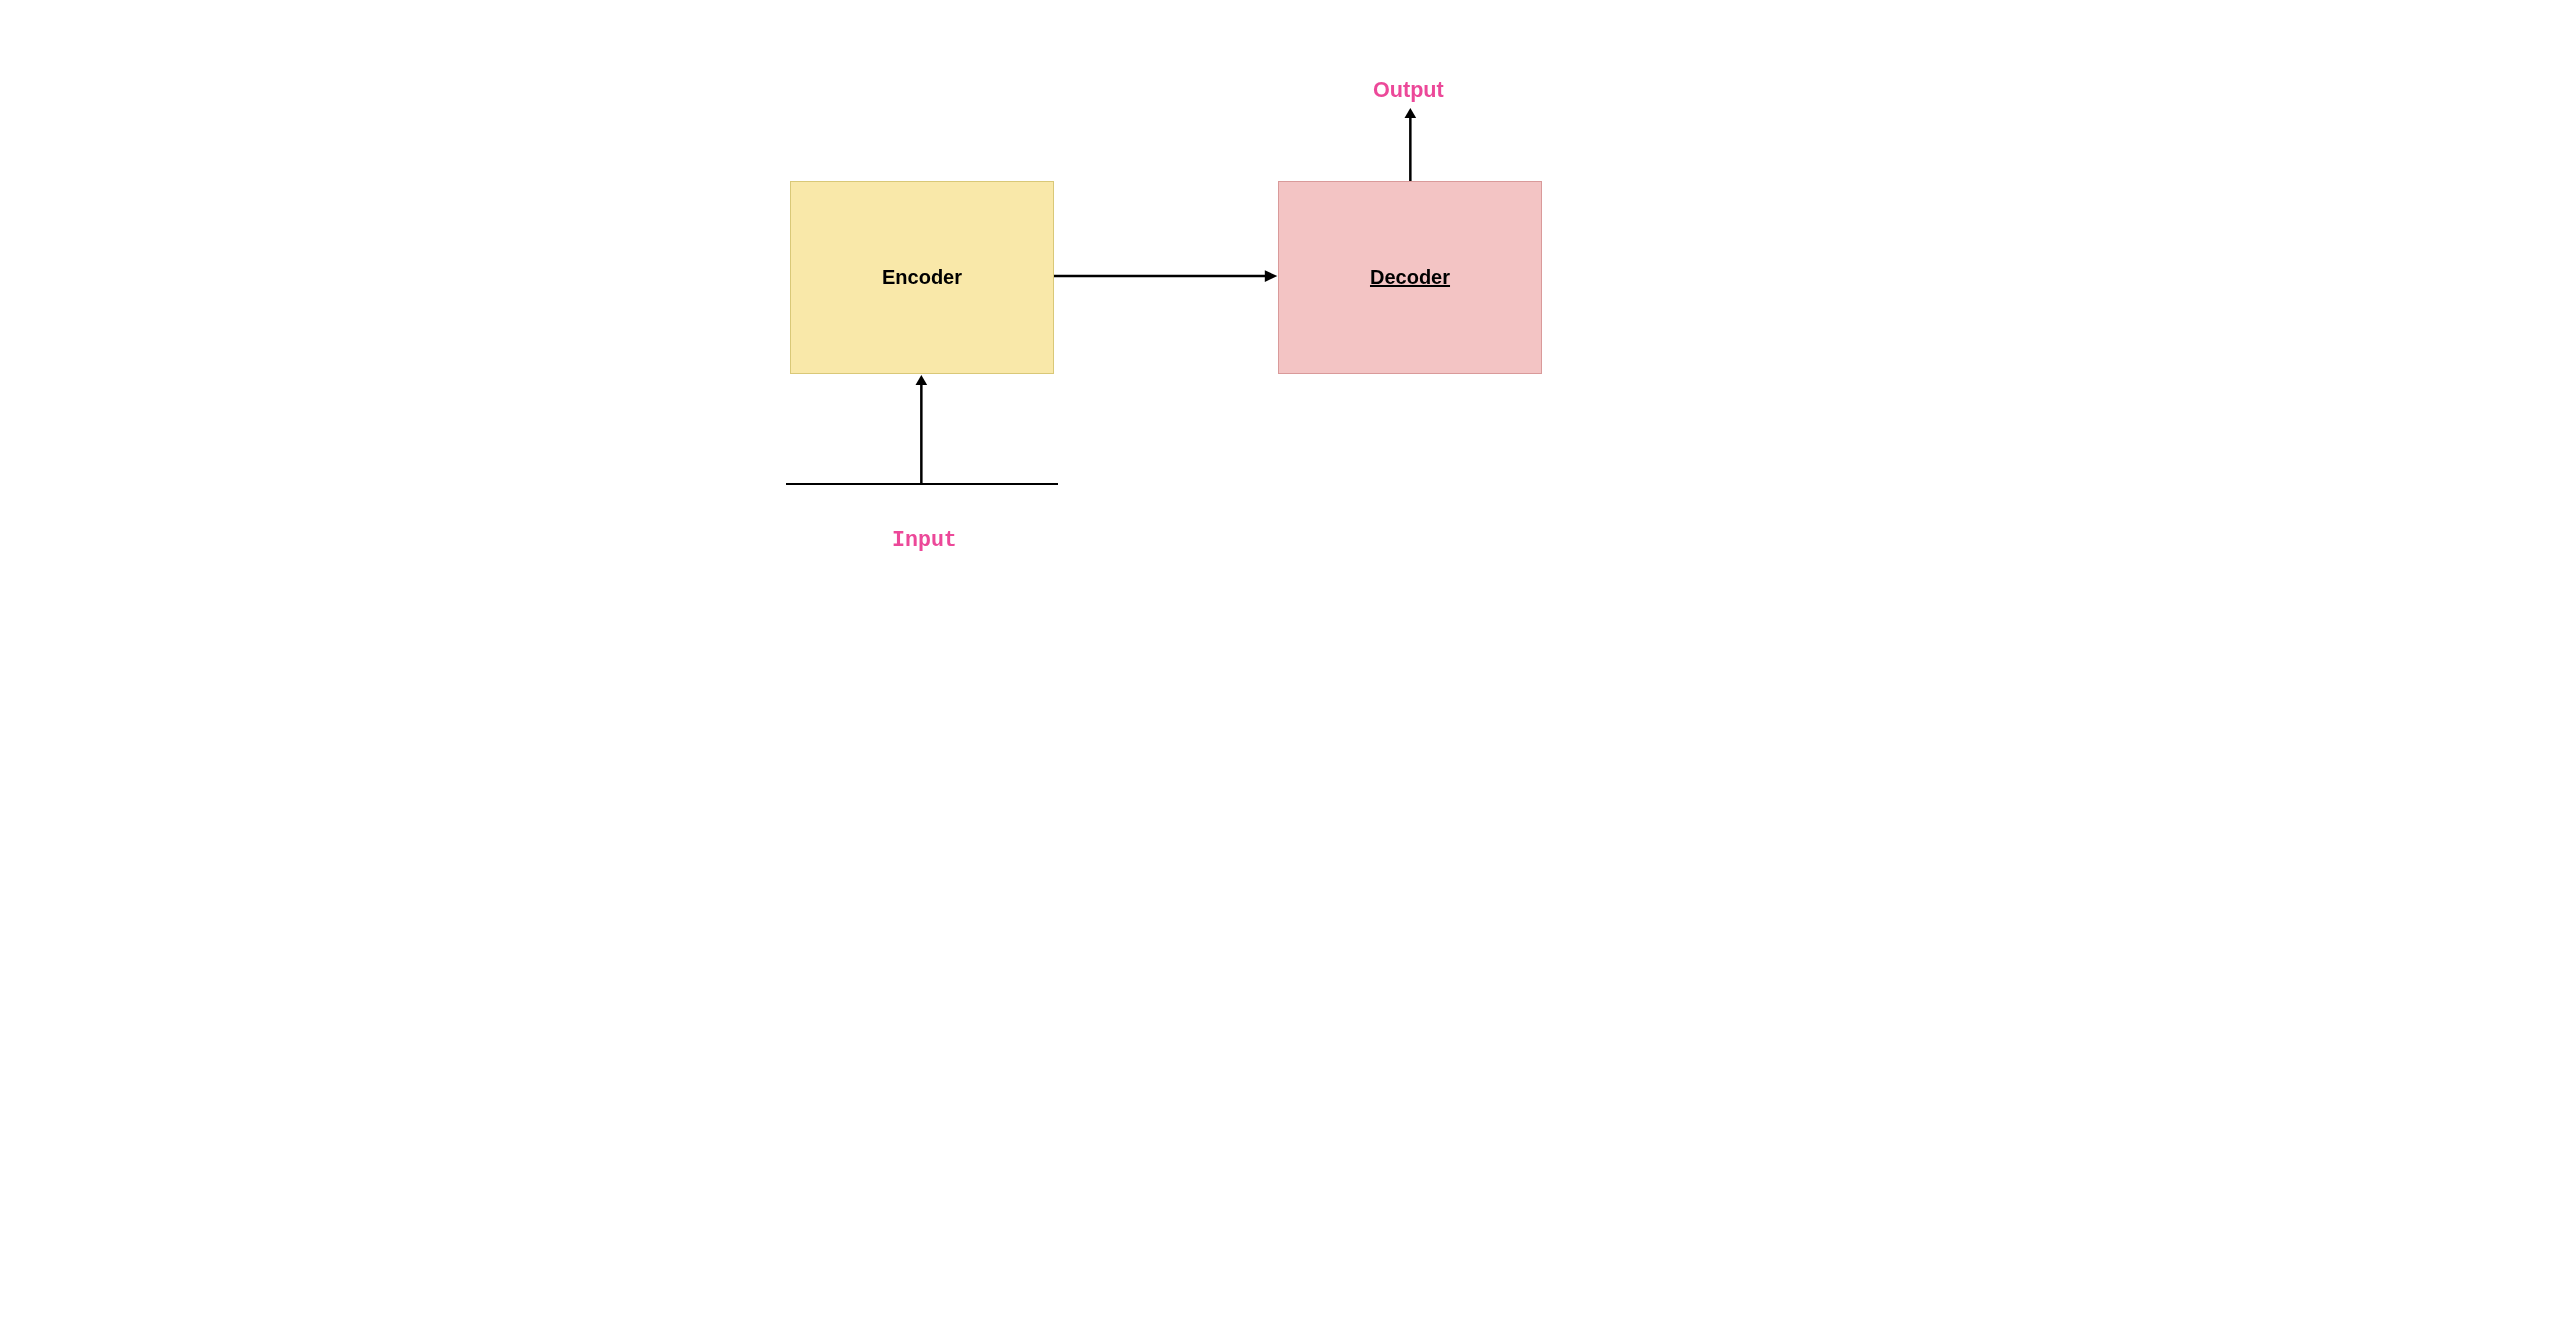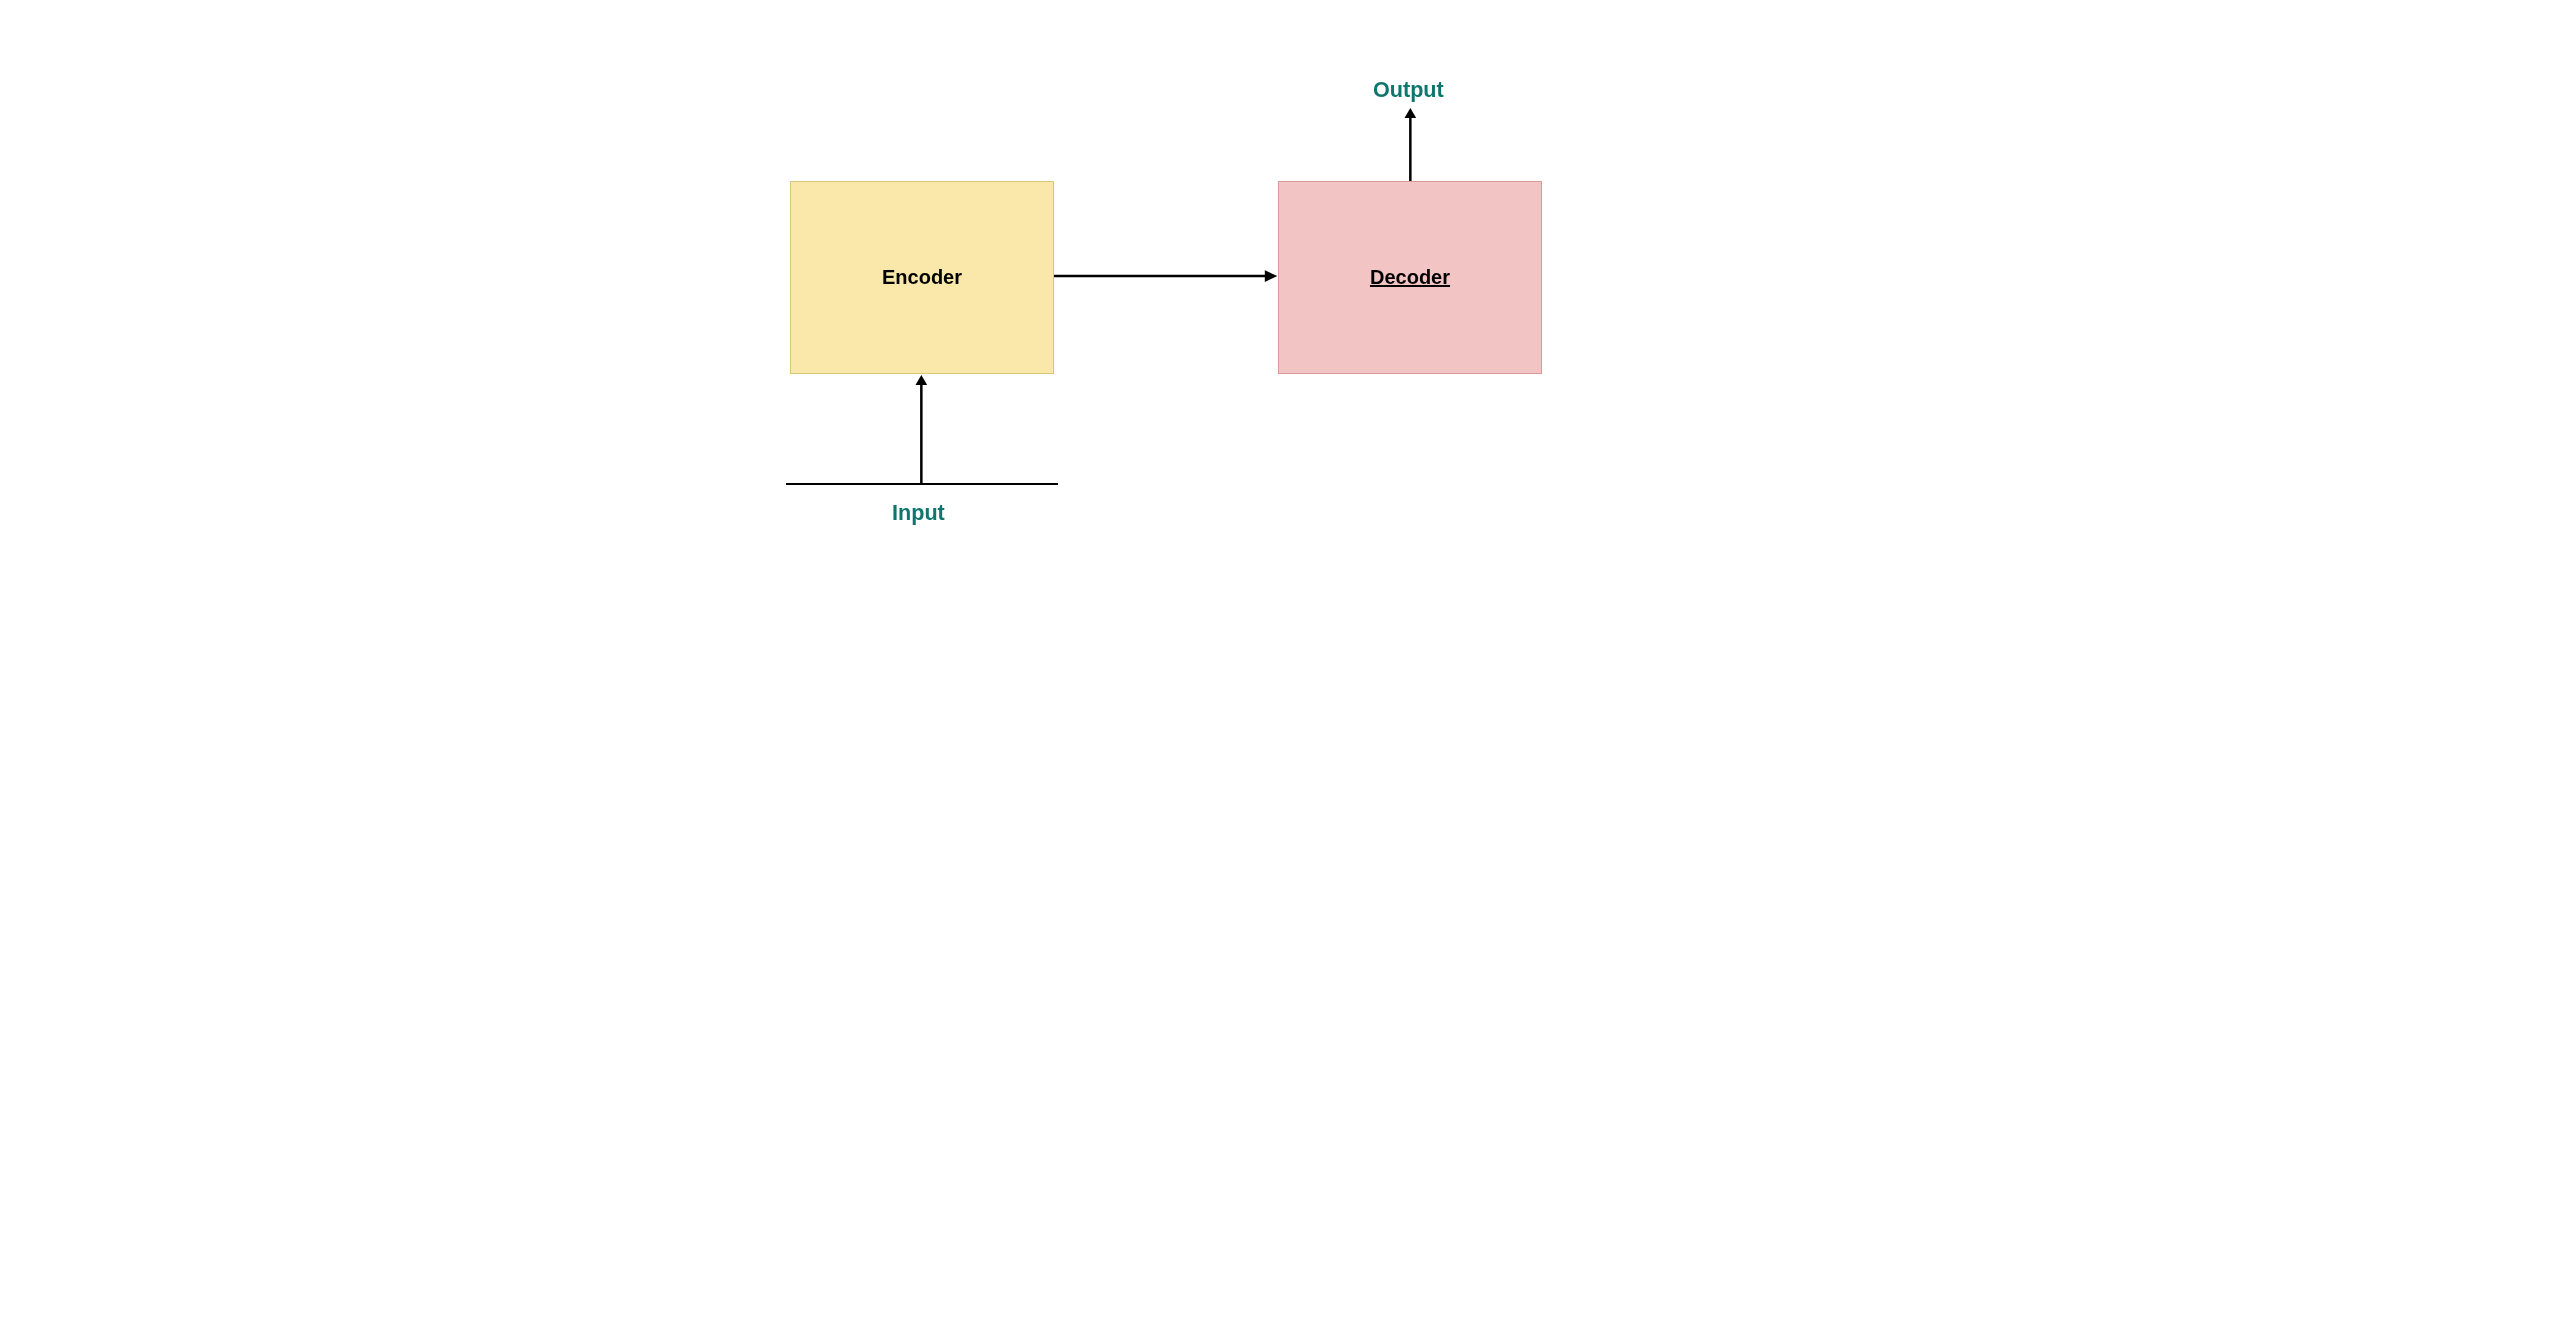--- a/index.html
+++ b/index.html
@@ -43,25 +43,26 @@
       width: 264px;
       height: 193px;
       background: #f3c4c4;
       border: 1.7px solid #d99a9a;
       text-decoration: underline;
     }
     .label {
       position: absolute;
       font-weight: bold;
       font-size: 21.6px;
-      color: #0f766e;
+      color: #ec4899;
     }
     .input-label {
       left: 248px;
-      top: 500px;
+      top: 528px;
+      font-family: Liberation Mono, monospace;
     }
     .output-label {
       left: 729px;
       top: 77px;
     }
     .input-line {
       position: absolute;
       left: 142px;
       top: 483px;
       width: 272px;

